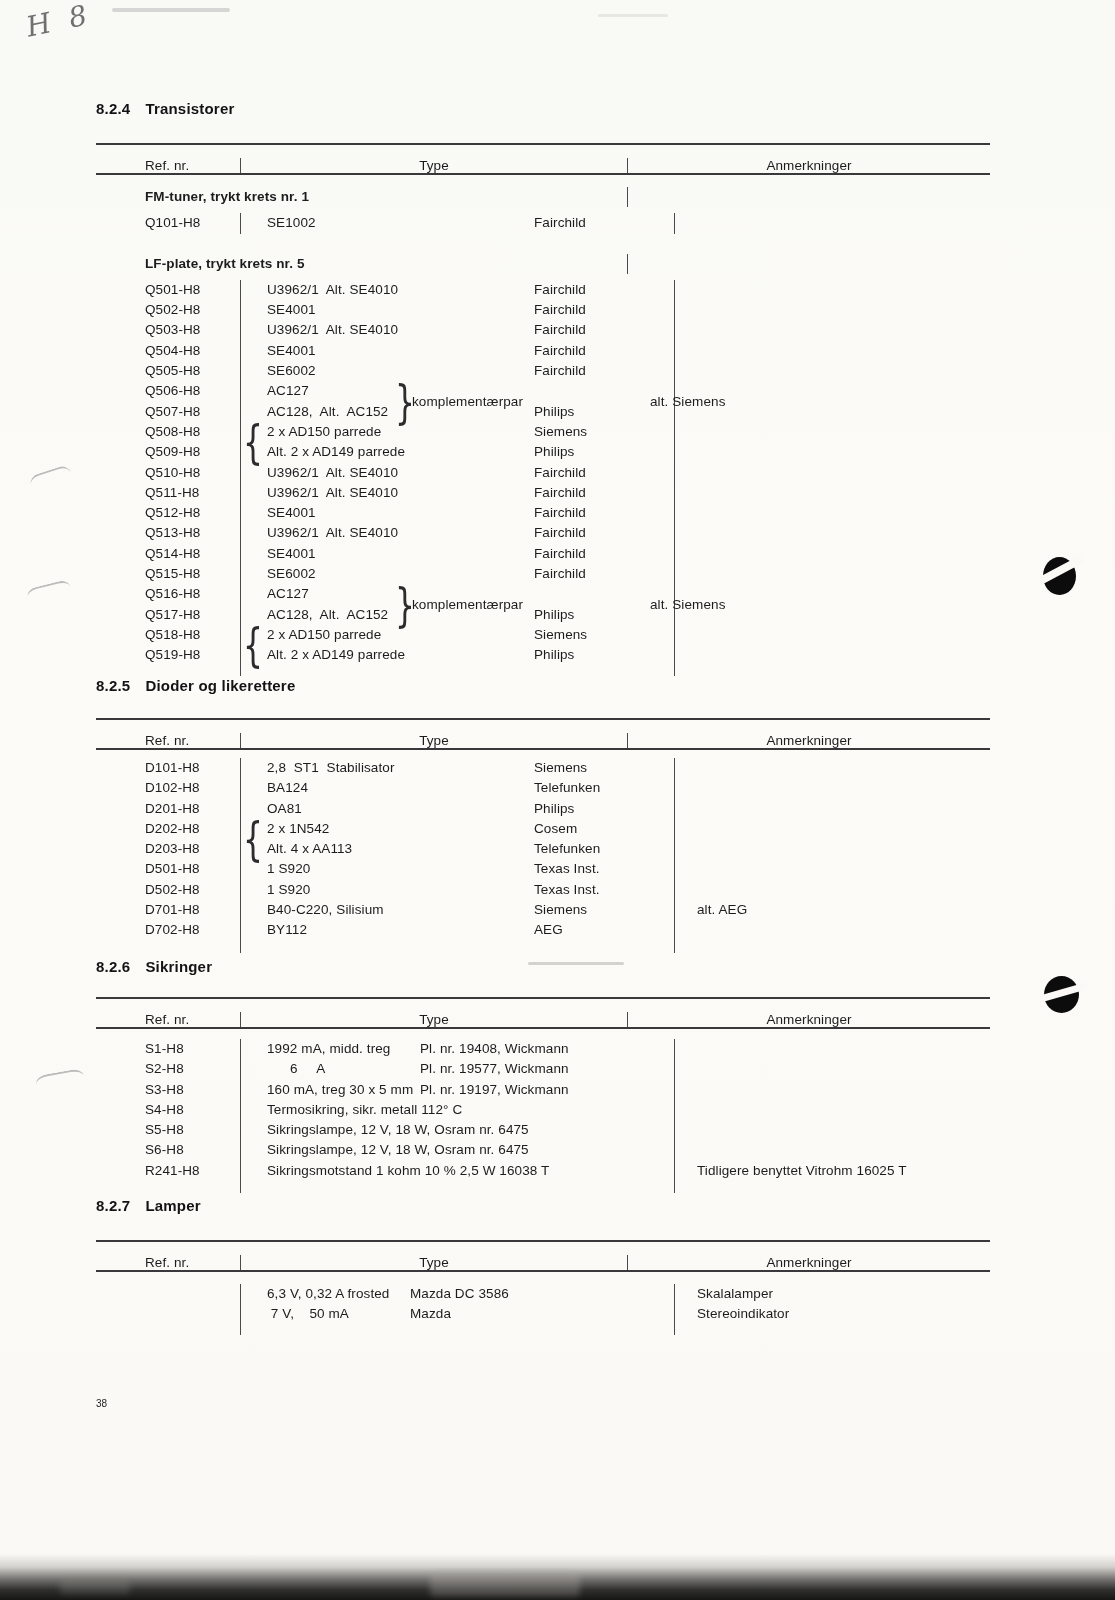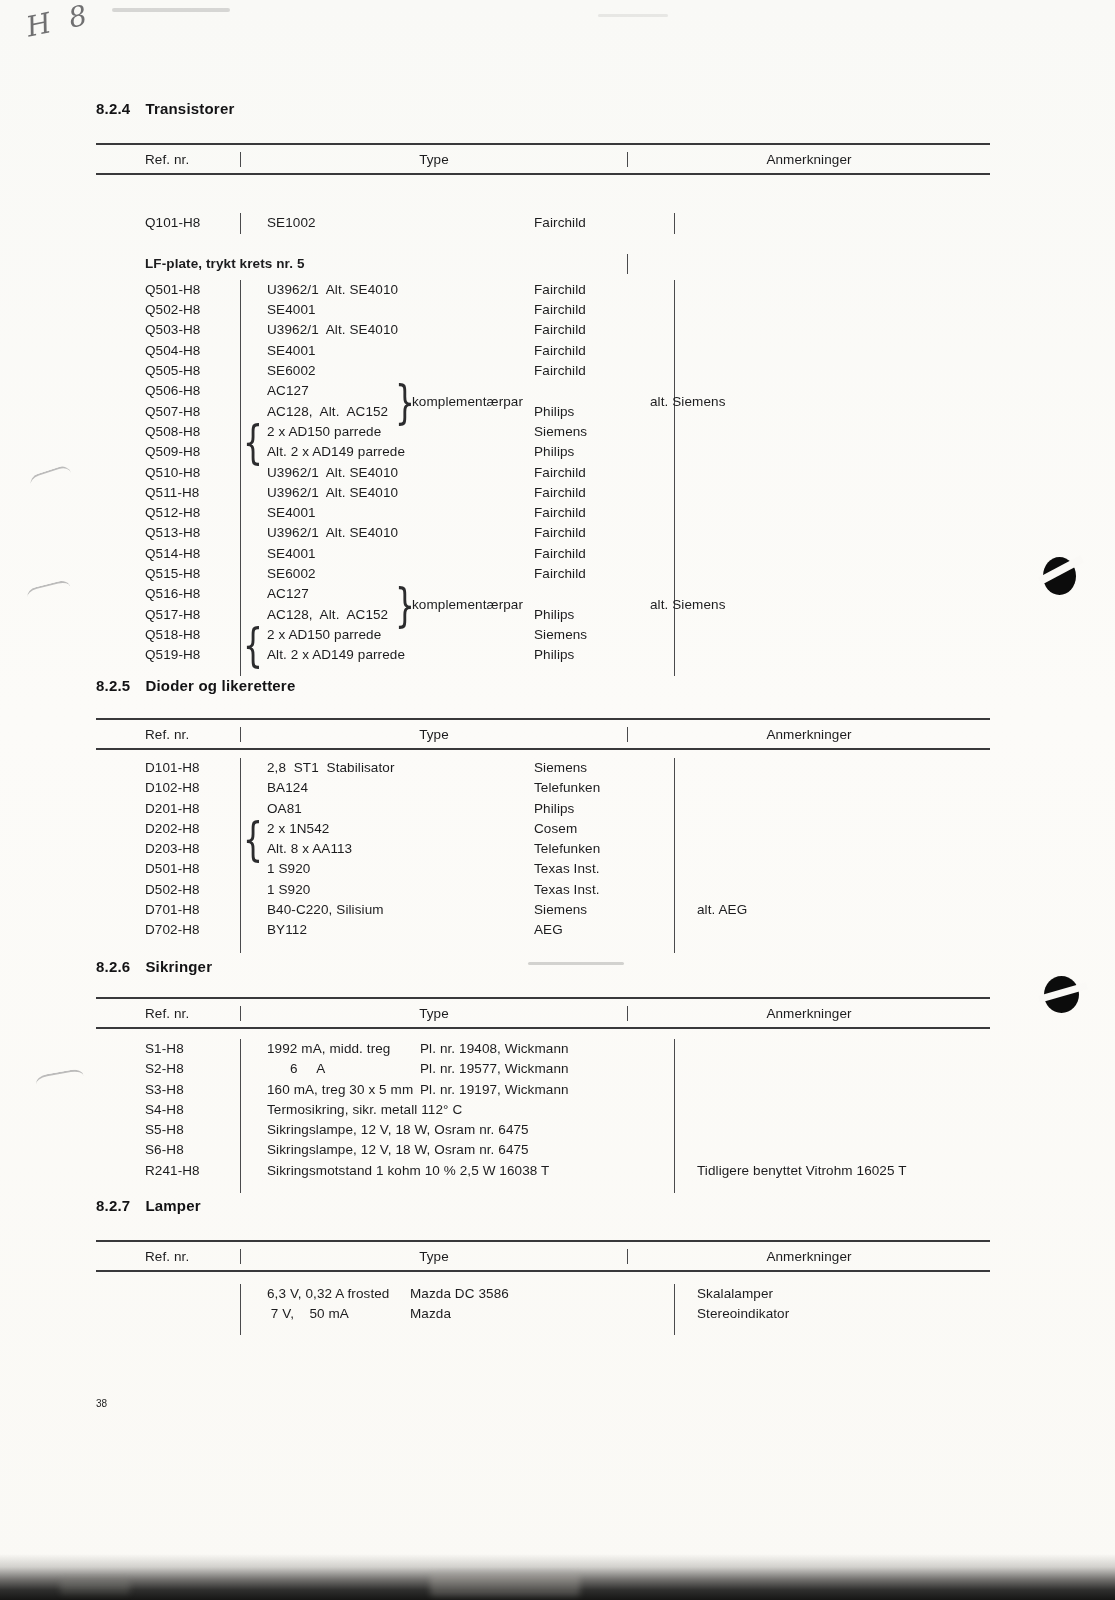--- a/index.html
+++ b/index.html
@@ -4,21 +4,21 @@
 <style>
   html,body{margin:0;padding:0}
   body{width:1115px;height:1600px;background:#cfcdc9;font-family:"Liberation Sans",sans-serif}
   .page{position:absolute;top:0;left:0;width:1115px;height:1600px;overflow:hidden;color:#1c1c1e;
         background:linear-gradient(180deg,#f9f9f6 0%,#fcfbf8 45%,#faf9f5 100%)}
   
   .sec-heading{position:absolute;left:96px;font-size:15px;font-weight:bold;letter-spacing:.2px;color:#131315}
   .sec-title{margin-left:15px}
   
   .table{position:absolute;left:96px;width:894px;font-size:13.5px;letter-spacing:.1px}
-  .thead{display:flex;align-items:center;height:28px;border-top:2px solid #39393b;border-bottom:2px solid #39393b}
+  .thead{display:flex;align-items:flex-end;height:28px;border-top:2px solid #39393b;border-bottom:2px solid #39393b}
   .h-ref{width:144px;padding-left:49px;display:flex;align-items:center;box-sizing:border-box}
   .h-type{width:388px;border-left:1px solid #4a4a4c;border-right:1px solid #4a4a4c;display:flex;align-items:center;justify-content:center;box-sizing:border-box}
   .h-anm{flex:1;display:flex;align-items:center;justify-content:center}
   .row{display:flex;height:20.3px;line-height:20.3px}
   .c-ref{width:144px;padding-left:49px;box-sizing:border-box;white-space:pre}
   .c-type{width:435px;border-left:1px solid #4a4a4c;border-right:1px solid #4a4a4c;padding-left:26px;box-sizing:border-box;position:relative;white-space:pre}
   .mfr{position:absolute;left:293px;top:0}
   .c-anm{flex:1;padding-left:22px;white-space:pre}
   .tm{white-space:pre}
   .w153{display:inline-block;width:153px}
@@ -76,20 +76,21 @@
   <div class="sec-heading" style="top:100px"><span>8.2.4</span><span class="sec-title">Transistorer</span></div>
 
   <div class="table" style="top:143px">
     <div class="thead">
       <div class="h-ref">Ref. nr.</div>
       <div class="h-type">Type</div>
       <div class="h-anm">Anmerkninger</div>
     </div>
     <div class="tbody" style="padding-top:12px">
       <div class="row rh">
+          <div class="hd-cell">FM-tuner, trykt krets nr. 1</div>
           <div class="hd-rest"></div>
         </div>
       <div class="row m6">
           <div class="c-ref">Q101-H8</div>
           <div class="c-type"><span class="tm">SE1002</span><span class="mfr">Fairchild</span></div>
           <div class="c-anm"></div>
         </div>
       <div class="row rh m12">
           <div class="hd-cell">LF-plate, trykt krets nr. 5</div>
           <div class="hd-rest"></div>
@@ -244,21 +245,21 @@
           <div class="c-anm"></div>
         </div>
       <div class="group2">
         <div class="row">
             <div class="c-ref">D202-H8</div>
             <div class="c-type"><span class="tm">2 x 1N542</span><span class="mfr">Cosem</span></div>
             <div class="c-anm"></div>
           </div>
         <div class="row">
             <div class="c-ref">D203-H8</div>
-            <div class="c-type"><span class="tm">Alt. 8 x AA113</span><span class="mfr">Telefunken</span></div>
+            <div class="c-type"><span class="tm">Alt. 4 x AA113</span><span class="mfr">Telefunken</span></div>
             <div class="c-anm"></div>
           </div>
         <span class="brace br-l">{</span>
       </div>
       <div class="row">
           <div class="c-ref">D501-H8</div>
           <div class="c-type"><span class="tm">1 S920</span><span class="mfr">Texas Inst.</span></div>
           <div class="c-anm"></div>
         </div>
       <div class="row">

